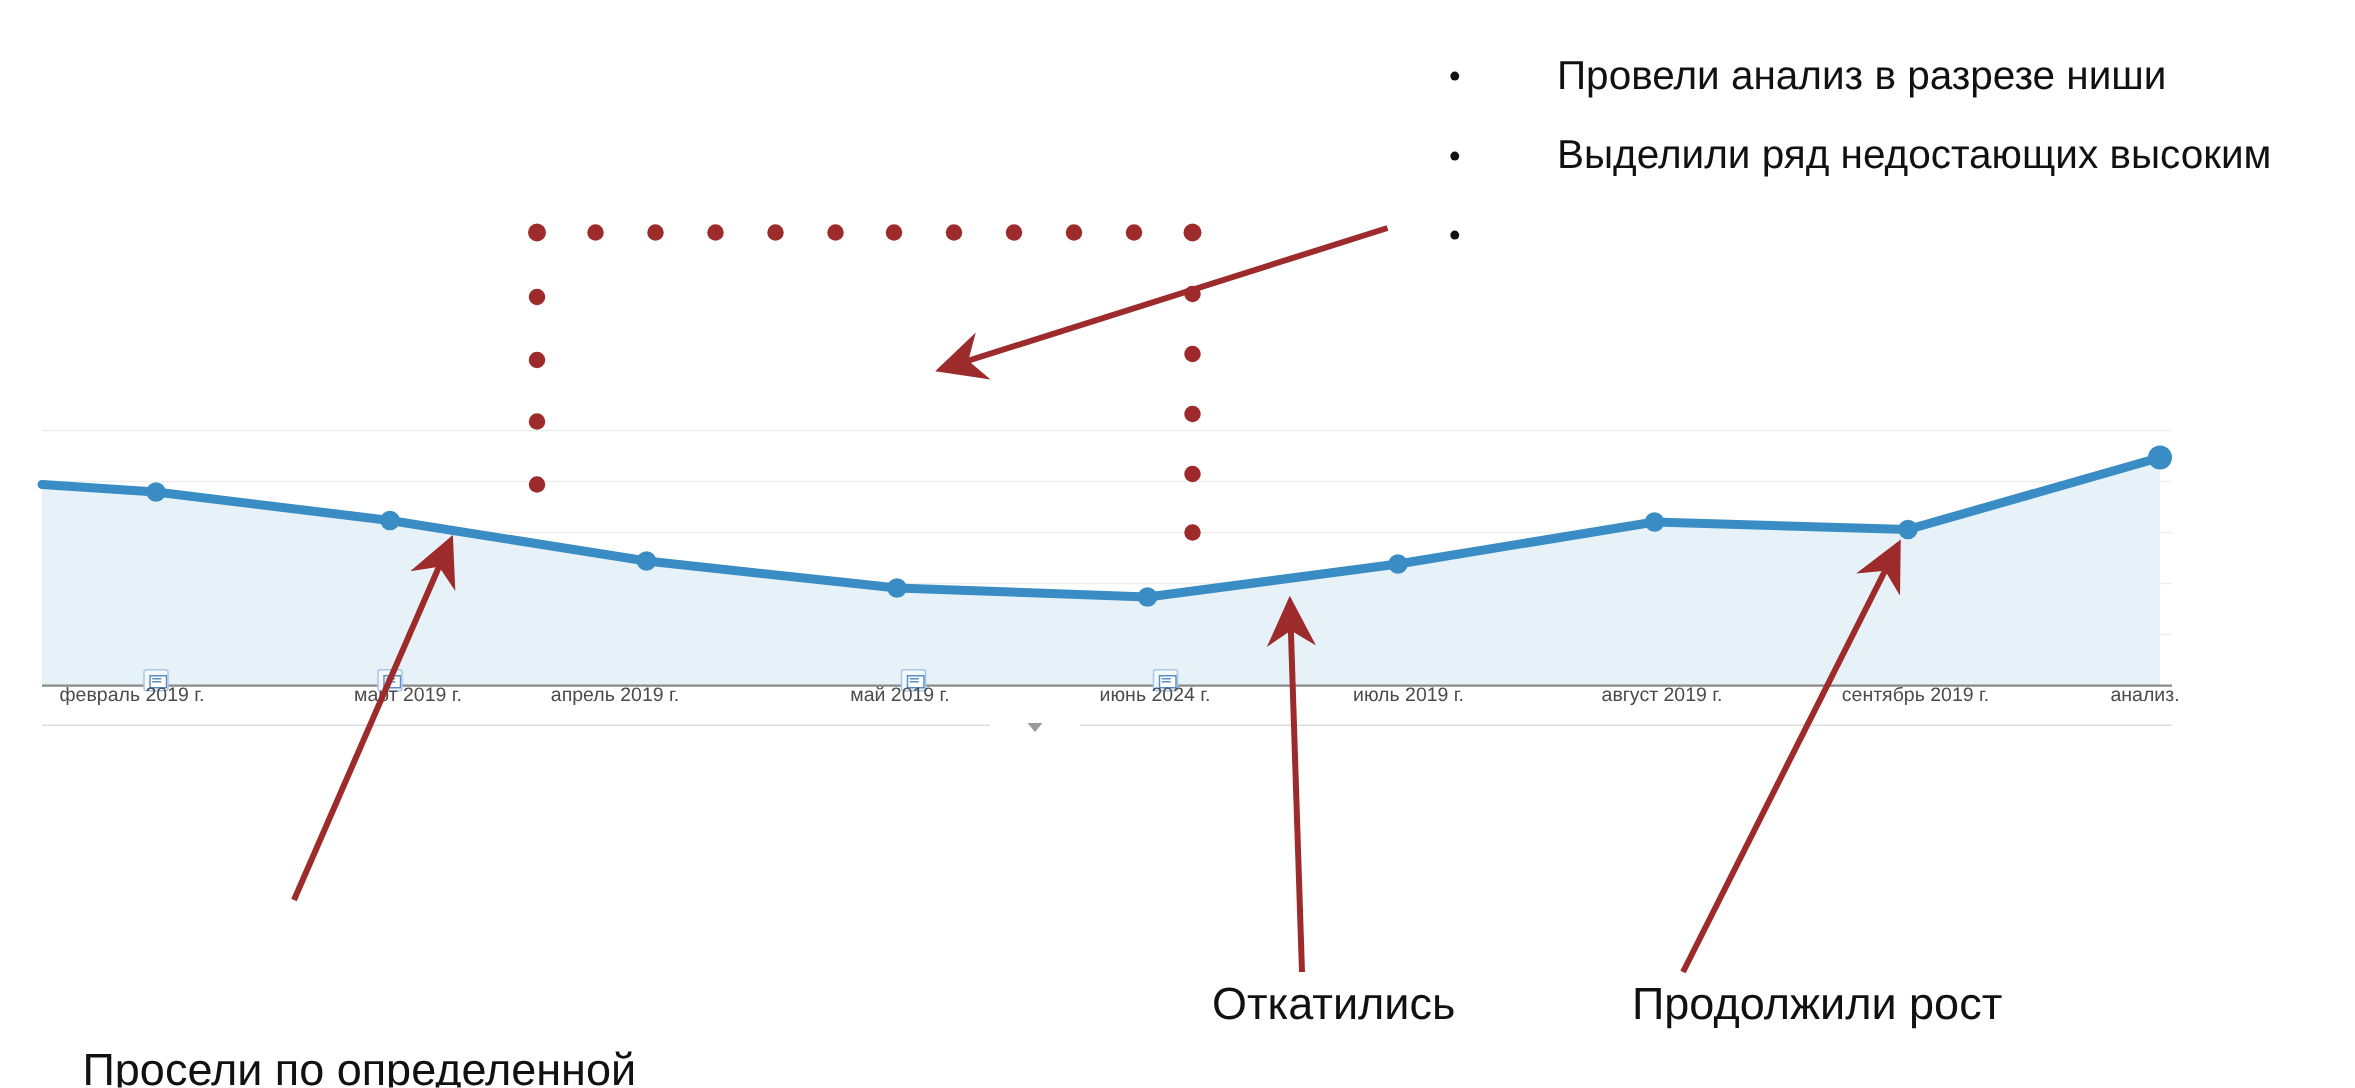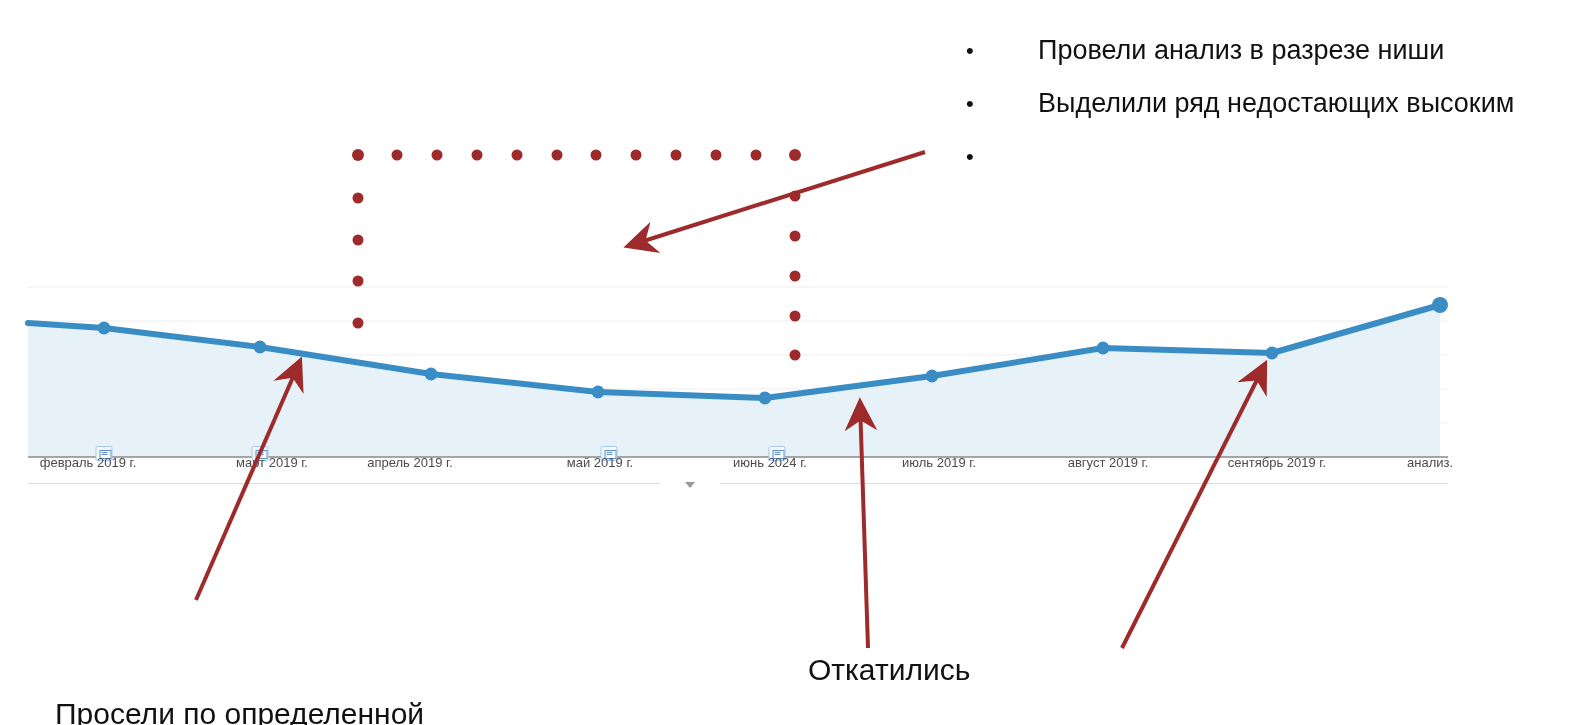--- a/index.html
+++ b/index.html
@@ -226,20 +226,21 @@
     <line x1="1122" y1="648" x2="1265" y2="364" stroke="#9e2b2b" stroke-width="4" marker-end="url(#ah)"></line>
   </svg>
 
   <div class="callout c-niche">
     <div>Просели по определенной</div>
     
   </div>
 
   <div class="callout c-rollback">Откатились</div>
 
+  <div class="callout c-growth">Продолжили рост</div>
 
   <div class="bullets">
     <div class="bullet-row">
       <span class="bullet-dot">•</span>
       <span class="bullet-text">Провели анализ в разрезе ниши</span>
     </div>
     <div class="bullet-row">
       <span class="bullet-dot">•</span>
       <span class="bullet-text">Выделили ряд недостающих высоким</span>
     </div>

